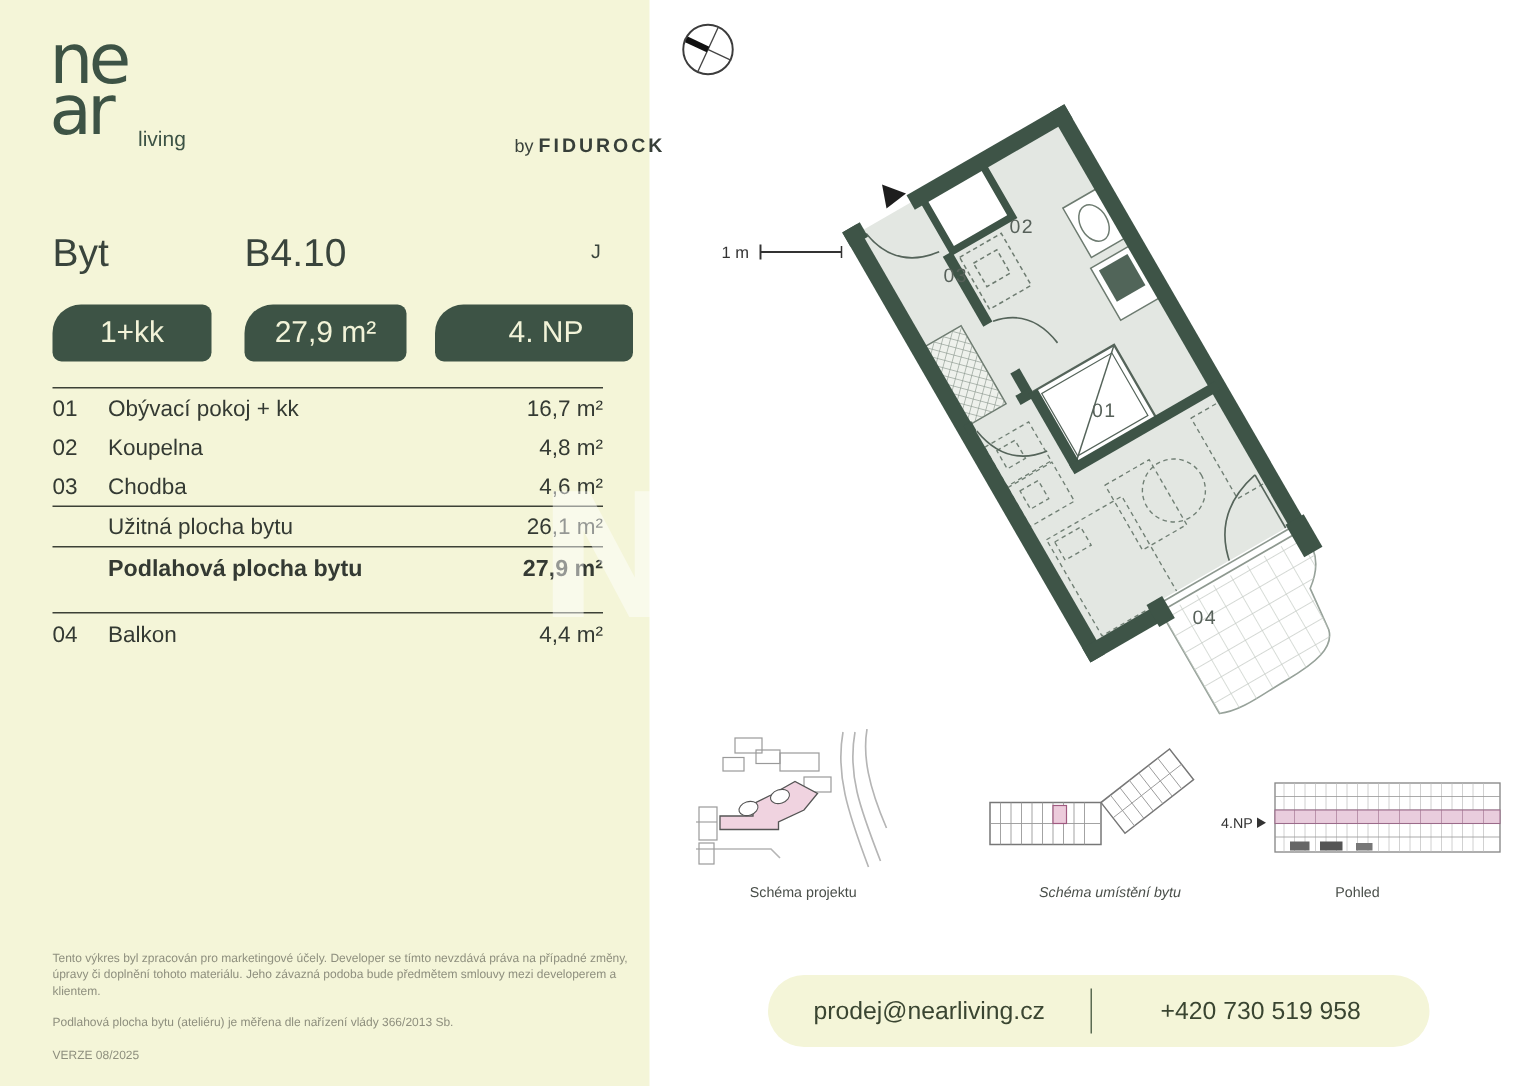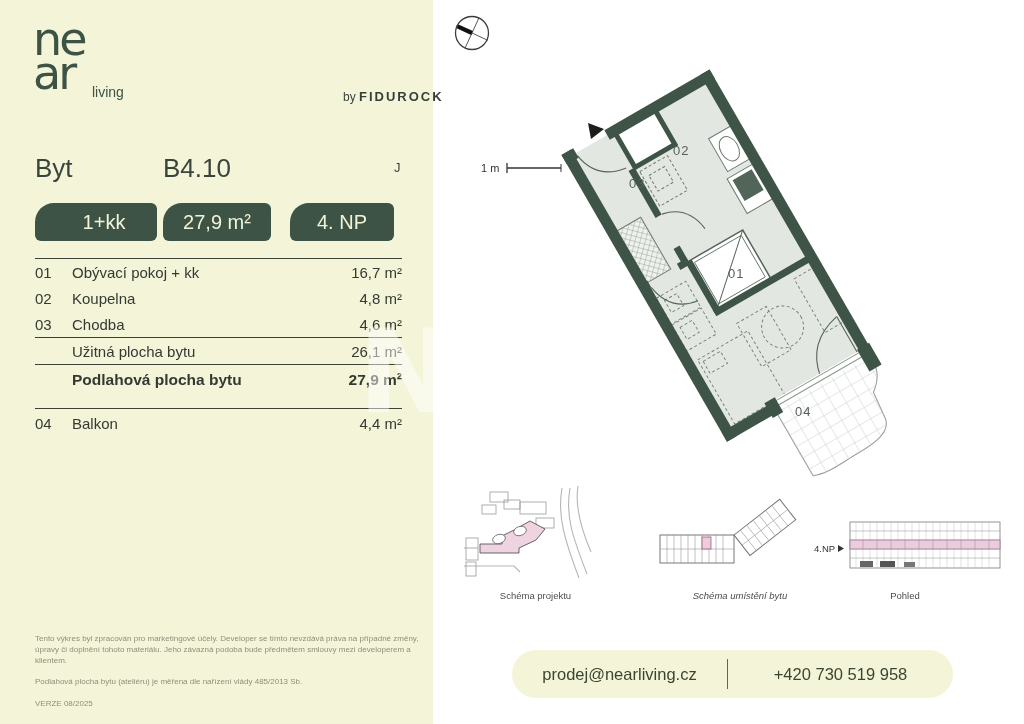--- a/index.html
+++ b/index.html
@@ -13,23 +13,23 @@
   .logo-suffix{position:absolute;left:92px;top:84px;color:#3d5345;font-size:14px;
         font-weight:400;letter-spacing:0;}
   .byline{position:absolute;left:310px;top:89px;font-size:12px;color:#3a423b;white-space:nowrap;padding-left:33px;}
   .byline b{font-size:13px;letter-spacing:2px;font-weight:700;color:#373f39;}
   .unit-type{position:absolute;left:35px;top:153px;font-size:26px;color:#39443c;}
   .unit-code{position:absolute;left:163px;top:153px;font-size:26px;color:#39443c;}
   .unit-orient{position:absolute;left:394px;top:160px;font-size:13px;color:#39443c;}
   .badge{position:absolute;top:203px;height:38px;background:#3d5345;color:#f2f3d8;
          font-size:20px;display:flex;align-items:center;justify-content:center;
          border-radius:19px 6px 6px 6px;}
-  .badge.b1{left:35px;width:106px;padding-left:16px;}
+  .badge.b1{left:35px;width:106px;}
   .badge.b2{left:163px;width:108px;}
-  .badge.b3{left:290px;width:104px;}
+  .badge.b3{left:290px;width:116px;padding-left:16px;}
   
   .table{position:absolute;left:35px;top:258px;width:367px;color:#343a33;font-size:15px;
          border-top:1.5px solid #3c4136;}
   .trow{display:flex;align-items:center;height:26px;}
   .trow .num{width:37px;}
   .trow .name{flex:1;}
   .trow .area{text-align:left;margin-left:36px;}
   .trow.last-room{border-bottom:1.3px solid #3c4136;}
   .trow.subtotal{border-bottom:1.3px solid #3c4136;}
   .trow.total{height:30px;font-weight:700;font-size:15.5px;}
@@ -113,21 +113,21 @@
       </div>
       <div class="trow extra">
         <span class="num">04</span>
         <span class="name">Balkon</span>
         <span class="area">4,4 m²</span>
       </div>
     </div>
 
     <div class="legal">
       <p class="p1">Tento výkres byl zpracován pro marketingové účely. Developer se tímto nevzdává práva na případné změny, úpravy či doplnění tohoto materiálu. Jeho závazná podoba bude předmětem smlouvy mezi developerem a klientem.</p>
-      <p class="p2">Podlahová plocha bytu (ateliéru) je měřena dle nařízení vlády 485/2013 Sb.</p>
+      <p class="p2">Podlahová plocha bytu (ateliéru) je měřena dle nařízení vlády 366/2013 Sb.</p>
       <p class="ver">VERZE 08/2025</p>
     </div>
   </div>
 
   <div class="watermark">N</div>
 
   <svg class="plan-svg" width="591" height="505" viewBox="0 0 591 505">
     <defs>
       <pattern id="tiles" width="13" height="13" patternUnits="userSpaceOnUse">
         <path d="M13 0 H0 V13" fill="none" stroke="#c6ccc6" stroke-width="0.9"></path>

